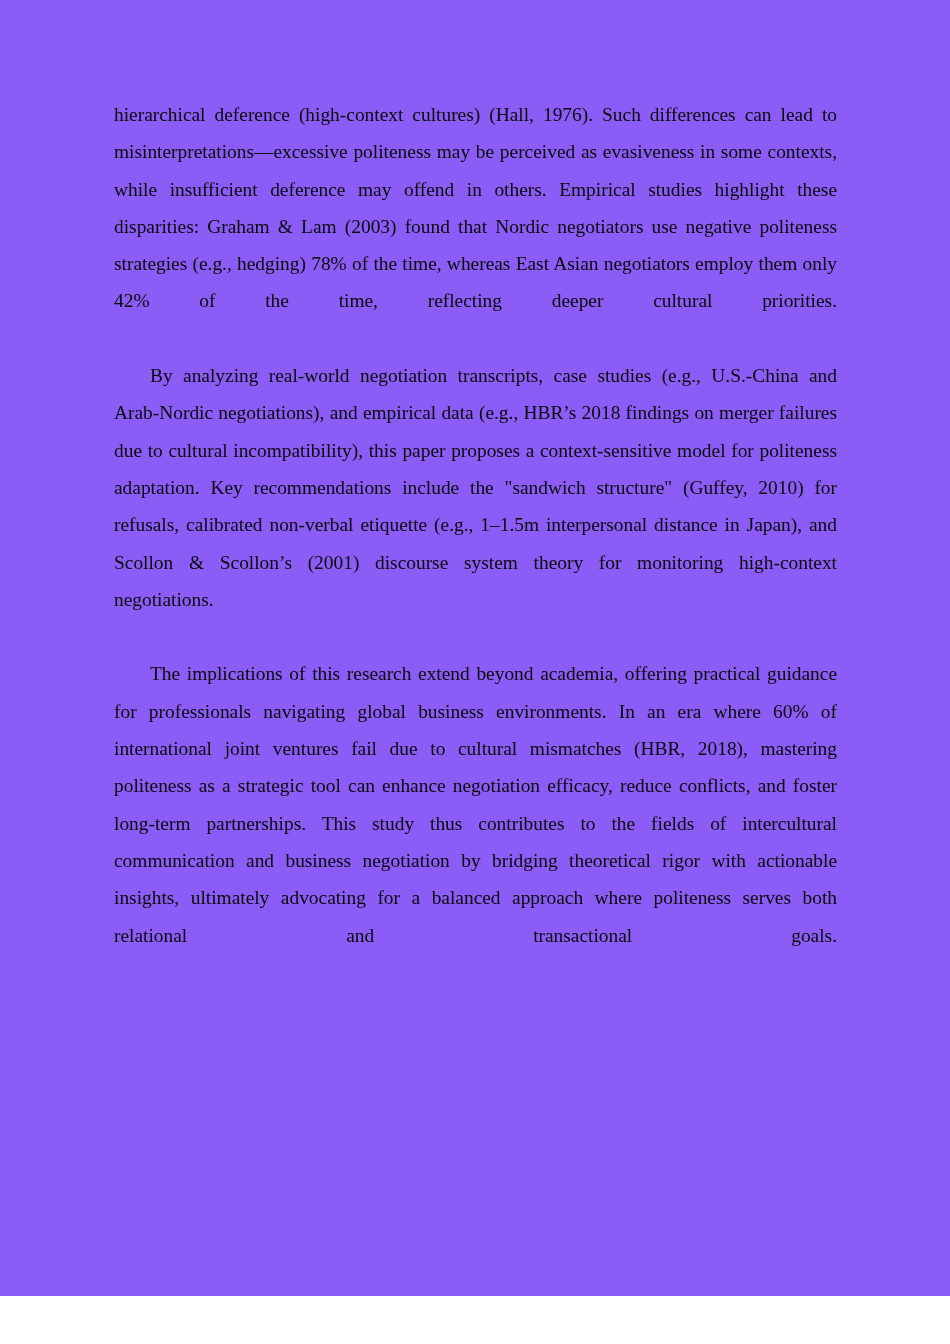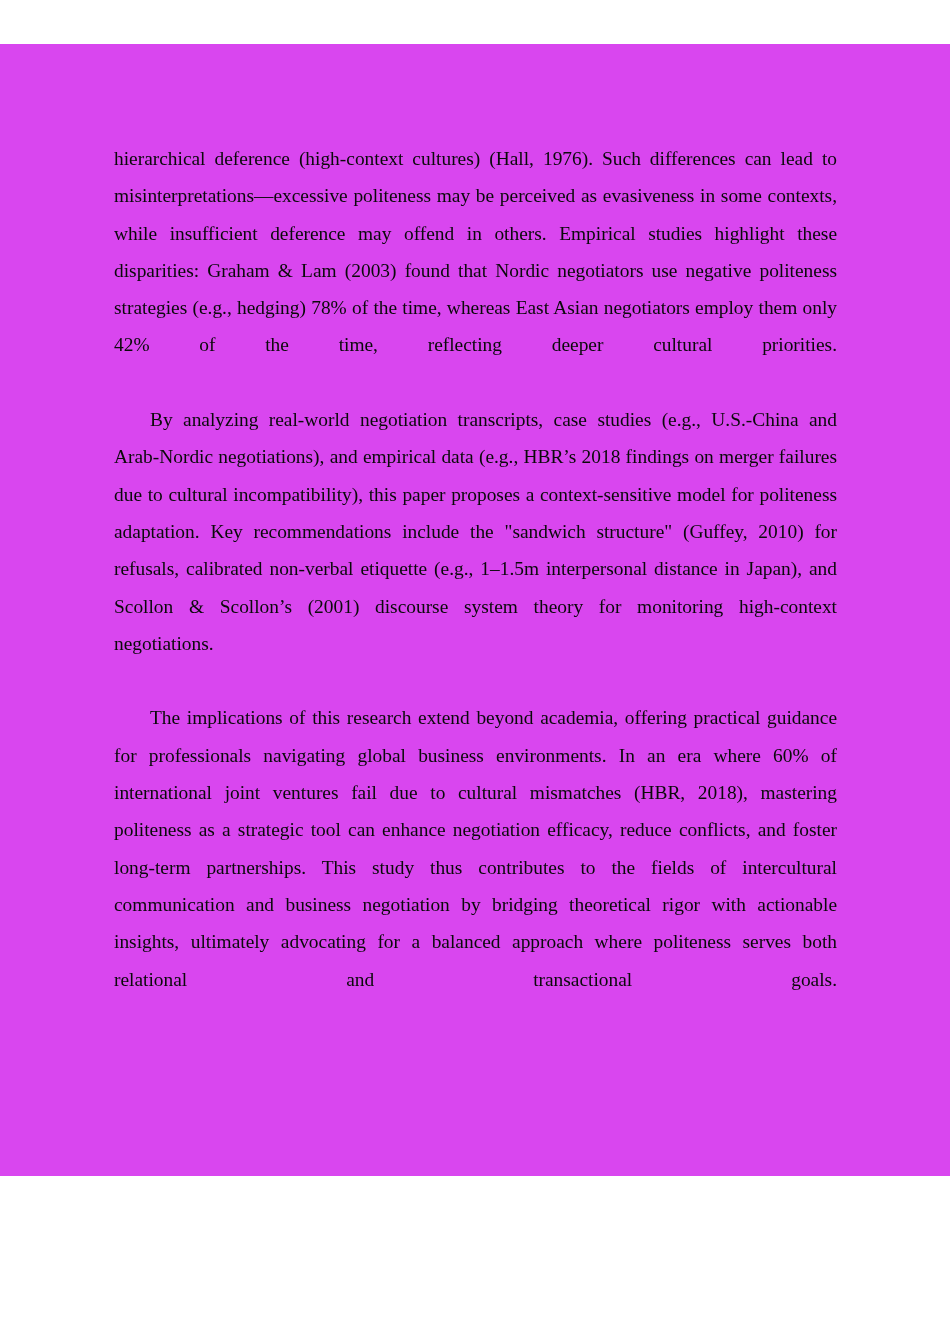--- a/index.html
+++ b/index.html
@@ -16,24 +16,23 @@
     color: #000000;
     -webkit-font-smoothing: antialiased;
   }
 
   
   .page {
     position: absolute;
     left: 0;
     top: 0;
     width: 950px;
-    height: 1132px;
-    background: #d946ef;
+    height: 1296px;
+    background: #8b5cf6;
     box-sizing: border-box;
-    margin-top: 44px;
   }
 
   
   .text-column {
     position: absolute;
     left: 114px;
     top: 96px;
     width: 723px;
   }
 

